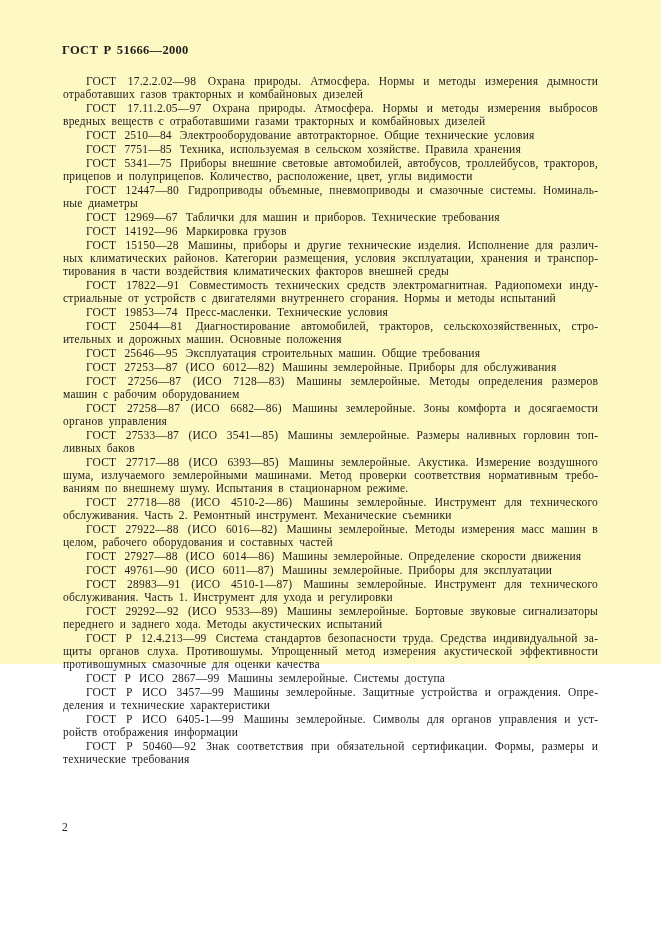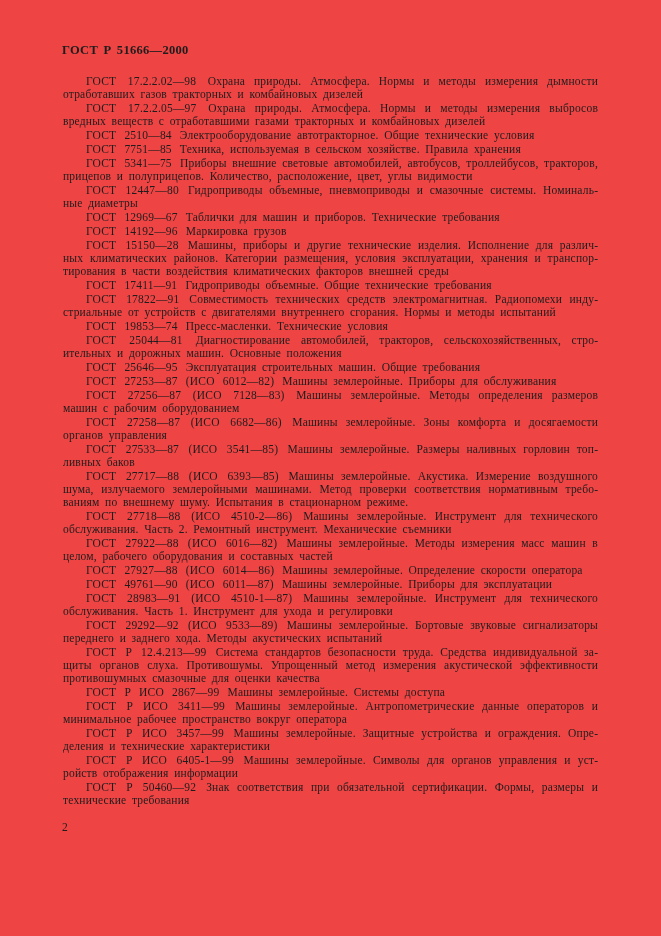--- a/index.html
+++ b/index.html
@@ -3,21 +3,21 @@
 <meta charset="utf-8">
 <style>
   html, body { margin: 0; padding: 0; }
   body {
     width: 661px; height: 936px;
     background: #ffffff;
     font-family: "Liberation Serif", "DejaVu Serif", serif;
     color: #1d1d1d;
     overflow: hidden;
   }
-  .page { position: relative; width: 661px; height: 936px; background: #ef4444; }
+  .page { position: relative; width: 661px; height: 664px; background: #fef9c3; }
   .doc-header {
     position: absolute; left: 62px; top: 43px;
     font-size: 12.5px; font-weight: bold;
     letter-spacing: 0.3px; word-spacing: 2px;
     white-space: nowrap;
   }
   .content {
     position: absolute; left: 62px; top: 74px; width: 537px;
     font-size: 11.5px; line-height: 13px;
     letter-spacing: 0.2px; word-spacing: 2.5px;
@@ -36,46 +36,44 @@
   }
 </style>
 </head>
 <body>
 
 <div class="page">
   <div class="doc-header">ГОСТ Р 51666—2000</div>
 
   <div class="content">
       <p class="entry"><span class="desig">ГОСТ 17.2.2.02—98</span><span>Охрана природы. Атмосфера. Нормы и методы измерения дымности отработавших газов тракторных и комбайновых дизелей</span></p>
-      <p class="entry"><span class="desig">ГОСТ 17.2.2.05—97</span><span>Охрана природы. Атмосфера. Нормы и методы измерения выбросов вредных веществ с отработавшими газами тракторных и комбайновых дизелей</span></p>
+      <p class="entry"><span class="desig">ГОСТ 17.11.2.05—97</span><span>Охрана природы. Атмосфера. Нормы и методы измерения выбросов вредных веществ с отработавшими газами тракторных и комбайновых дизелей</span></p>
       <p class="entry"><span class="desig">ГОСТ 2510—84</span><span>Электрооборудование автотракторное. Общие технические условия</span></p>
       <p class="entry"><span class="desig">ГОСТ 7751—85</span><span>Техника, используемая в сельском хозяйстве. Правила хранения</span></p>
       <p class="entry"><span class="desig">ГОСТ 5341—75</span><span>Приборы внешние световые автомобилей, автобусов, троллейбусов, тракто­ров, прицепов и полуприцепов. Количество, расположение, цвет, углы видимости</span></p>
       <p class="entry"><span class="desig">ГОСТ 12447—80</span><span>Гидроприводы объемные, пневмоприводы и смазочные системы. Номиналь­ные диаметры</span></p>
       <p class="entry"><span class="desig">ГОСТ 12969—67</span><span>Таблички для машин и приборов. Технические требования</span></p>
       <p class="entry"><span class="desig">ГОСТ 14192—96</span><span>Маркировка грузов</span></p>
       <p class="entry"><span class="desig">ГОСТ 15150—28</span><span>Машины, приборы и другие технические изделия. Исполнение для различ­ных климатических районов. Категории размещения, условия эксплуатации, хранения и транспор­тирования в части воздействия климатических факторов внешней среды</span></p>
-      <p class="entry"><span class="desig">ГОСТ 17411—91</span><span>Гидроприводы объемные. Общие технические требования</span></p>
       <p class="entry"><span class="desig">ГОСТ 17822—91</span><span>Совместимость технических средств электромагнитная. Радиопомехи инду­стриальные от устройств с двигателями внутреннего сгорания. Нормы и методы испытаний</span></p>
       <p class="entry"><span class="desig">ГОСТ 19853—74</span><span>Пресс-масленки. Технические условия</span></p>
       <p class="entry"><span class="desig">ГОСТ 25044—81</span><span>Диагностирование автомобилей, тракторов, сельскохозяйственных, стро­ительных и дорожных машин. Основные положения</span></p>
       <p class="entry"><span class="desig">ГОСТ 25646—95</span><span>Эксплуатация строительных машин. Общие требования</span></p>
       <p class="entry"><span class="desig">ГОСТ 27253—87 (ИСО 6012—82)</span><span>Машины землеройные. Приборы для обслуживания</span></p>
       <p class="entry"><span class="desig">ГОСТ 27256—87 (ИСО 7128—83)</span><span>Машины землеройные. Методы определения размеров машин с рабочим оборудованием</span></p>
       <p class="entry"><span class="desig">ГОСТ 27258—87 (ИСО 6682—86)</span><span>Машины землеройные. Зоны комфорта и досягаемости органов управления</span></p>
       <p class="entry"><span class="desig">ГОСТ 27533—87 (ИСО 3541—85)</span><span>Машины землеройные. Размеры наливных горловин топ­ливных баков</span></p>
       <p class="entry"><span class="desig">ГОСТ 27717—88 (ИСО 6393—85)</span><span>Машины землеройные. Акустика. Измерение воздушного шума, излучаемого землеройными машинами. Метод проверки соответствия нормативным требо­ваниям по внешнему шуму. Испытания в стационарном режиме.</span></p>
       <p class="entry"><span class="desig">ГОСТ 27718—88 (ИСО 4510-2—86)</span><span>Машины землеройные. Инструмент для технического обслуживания. Часть 2. Ремонтный инструмент. Механические съемники</span></p>
       <p class="entry"><span class="desig">ГОСТ 27922—88 (ИСО 6016—82)</span><span>Машины землеройные. Методы измерения масс машин в целом, рабочего оборудования и составных частей</span></p>
-      <p class="entry"><span class="desig">ГОСТ 27927—88 (ИСО 6014—86)</span><span>Машины землеройные. Определение скорости оператора</span></p>
+      <p class="entry"><span class="desig">ГОСТ 27927—88 (ИСО 6014—86)</span><span>Машины землеройные. Определение скорости движения</span></p>
       <p class="entry"><span class="desig">ГОСТ 49761—90 (ИСО 6011—87)</span><span>Машины землеройные. Приборы для эксплуатации</span></p>
       <p class="entry"><span class="desig">ГОСТ 28983—91 (ИСО 4510-1—87)</span><span>Машины землеройные. Инструмент для технического обслуживания. Часть 1. Инструмент для ухода и регулировки</span></p>
       <p class="entry"><span class="desig">ГОСТ 29292—92 (ИСО 9533—89)</span><span>Машины землеройные. Бортовые звуковые сигнализаторы переднего и заднего хода. Методы акустических испытаний</span></p>
       <p class="entry"><span class="desig">ГОСТ Р 12.4.213—99</span><span>Система стандартов безопасности труда. Средства индивидуальной за­щиты органов слуха. Противошумы. Упрощенный метод измерения акустической эффективности противошумных смазочные для оценки качества</span></p>
       <p class="entry"><span class="desig">ГОСТ Р ИСО 2867—99</span><span>Машины землеройные. Системы доступа</span></p>
-      <p class="entry"><span class="desig">ГОСТ Р ИСО 3411—99</span><span>Машины землеройные. Антропометрические данные операторов и минимальное рабочее пространство вокруг оператора</span></p>
       <p class="entry"><span class="desig">ГОСТ Р ИСО 3457—99</span><span>Машины землеройные. Защитные устройства и ограждения. Опре­деления и технические характеристики</span></p>
       <p class="entry"><span class="desig">ГОСТ Р ИСО 6405-1—99</span><span>Машины землеройные. Символы для органов управления и уст­ройств отображения информации</span></p>
       <p class="entry"><span class="desig">ГОСТ Р 50460—92</span><span>Знак соответствия при обязательной сертификации. Формы, размеры и технические требования</span></p>
     </div>
 
   <div class="pagenum">2</div>
 </div>
 
 </body></html>

